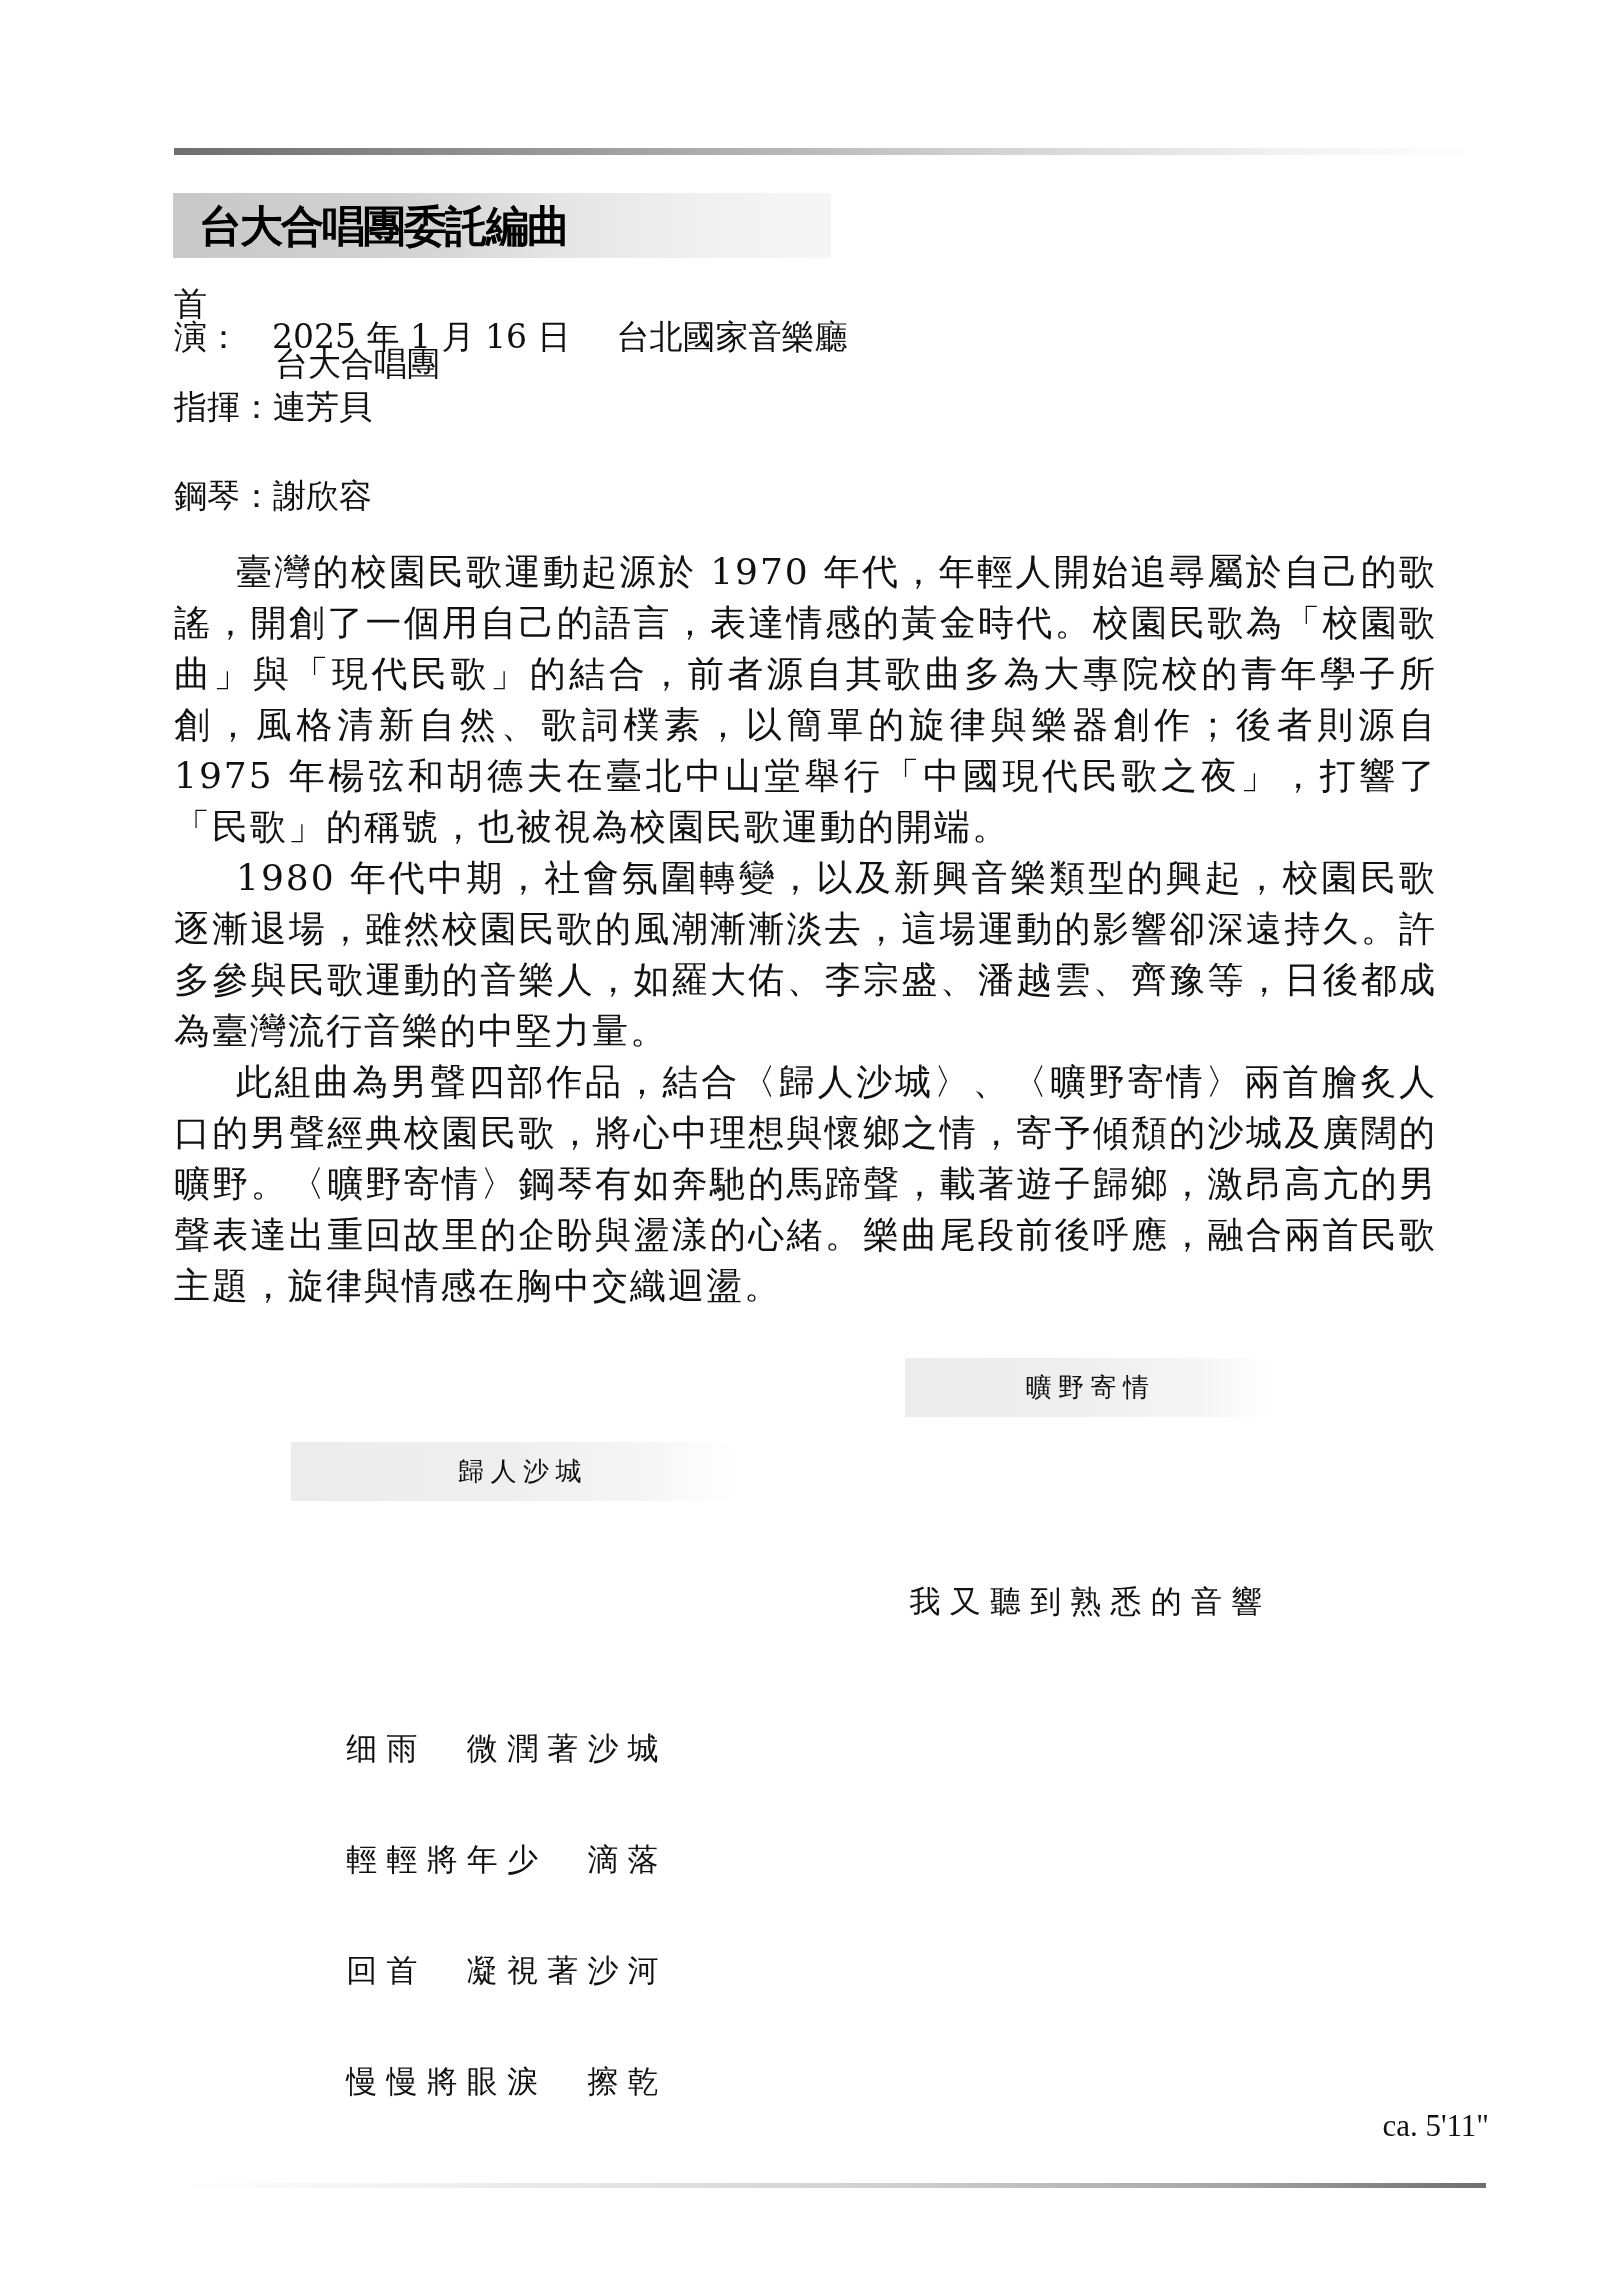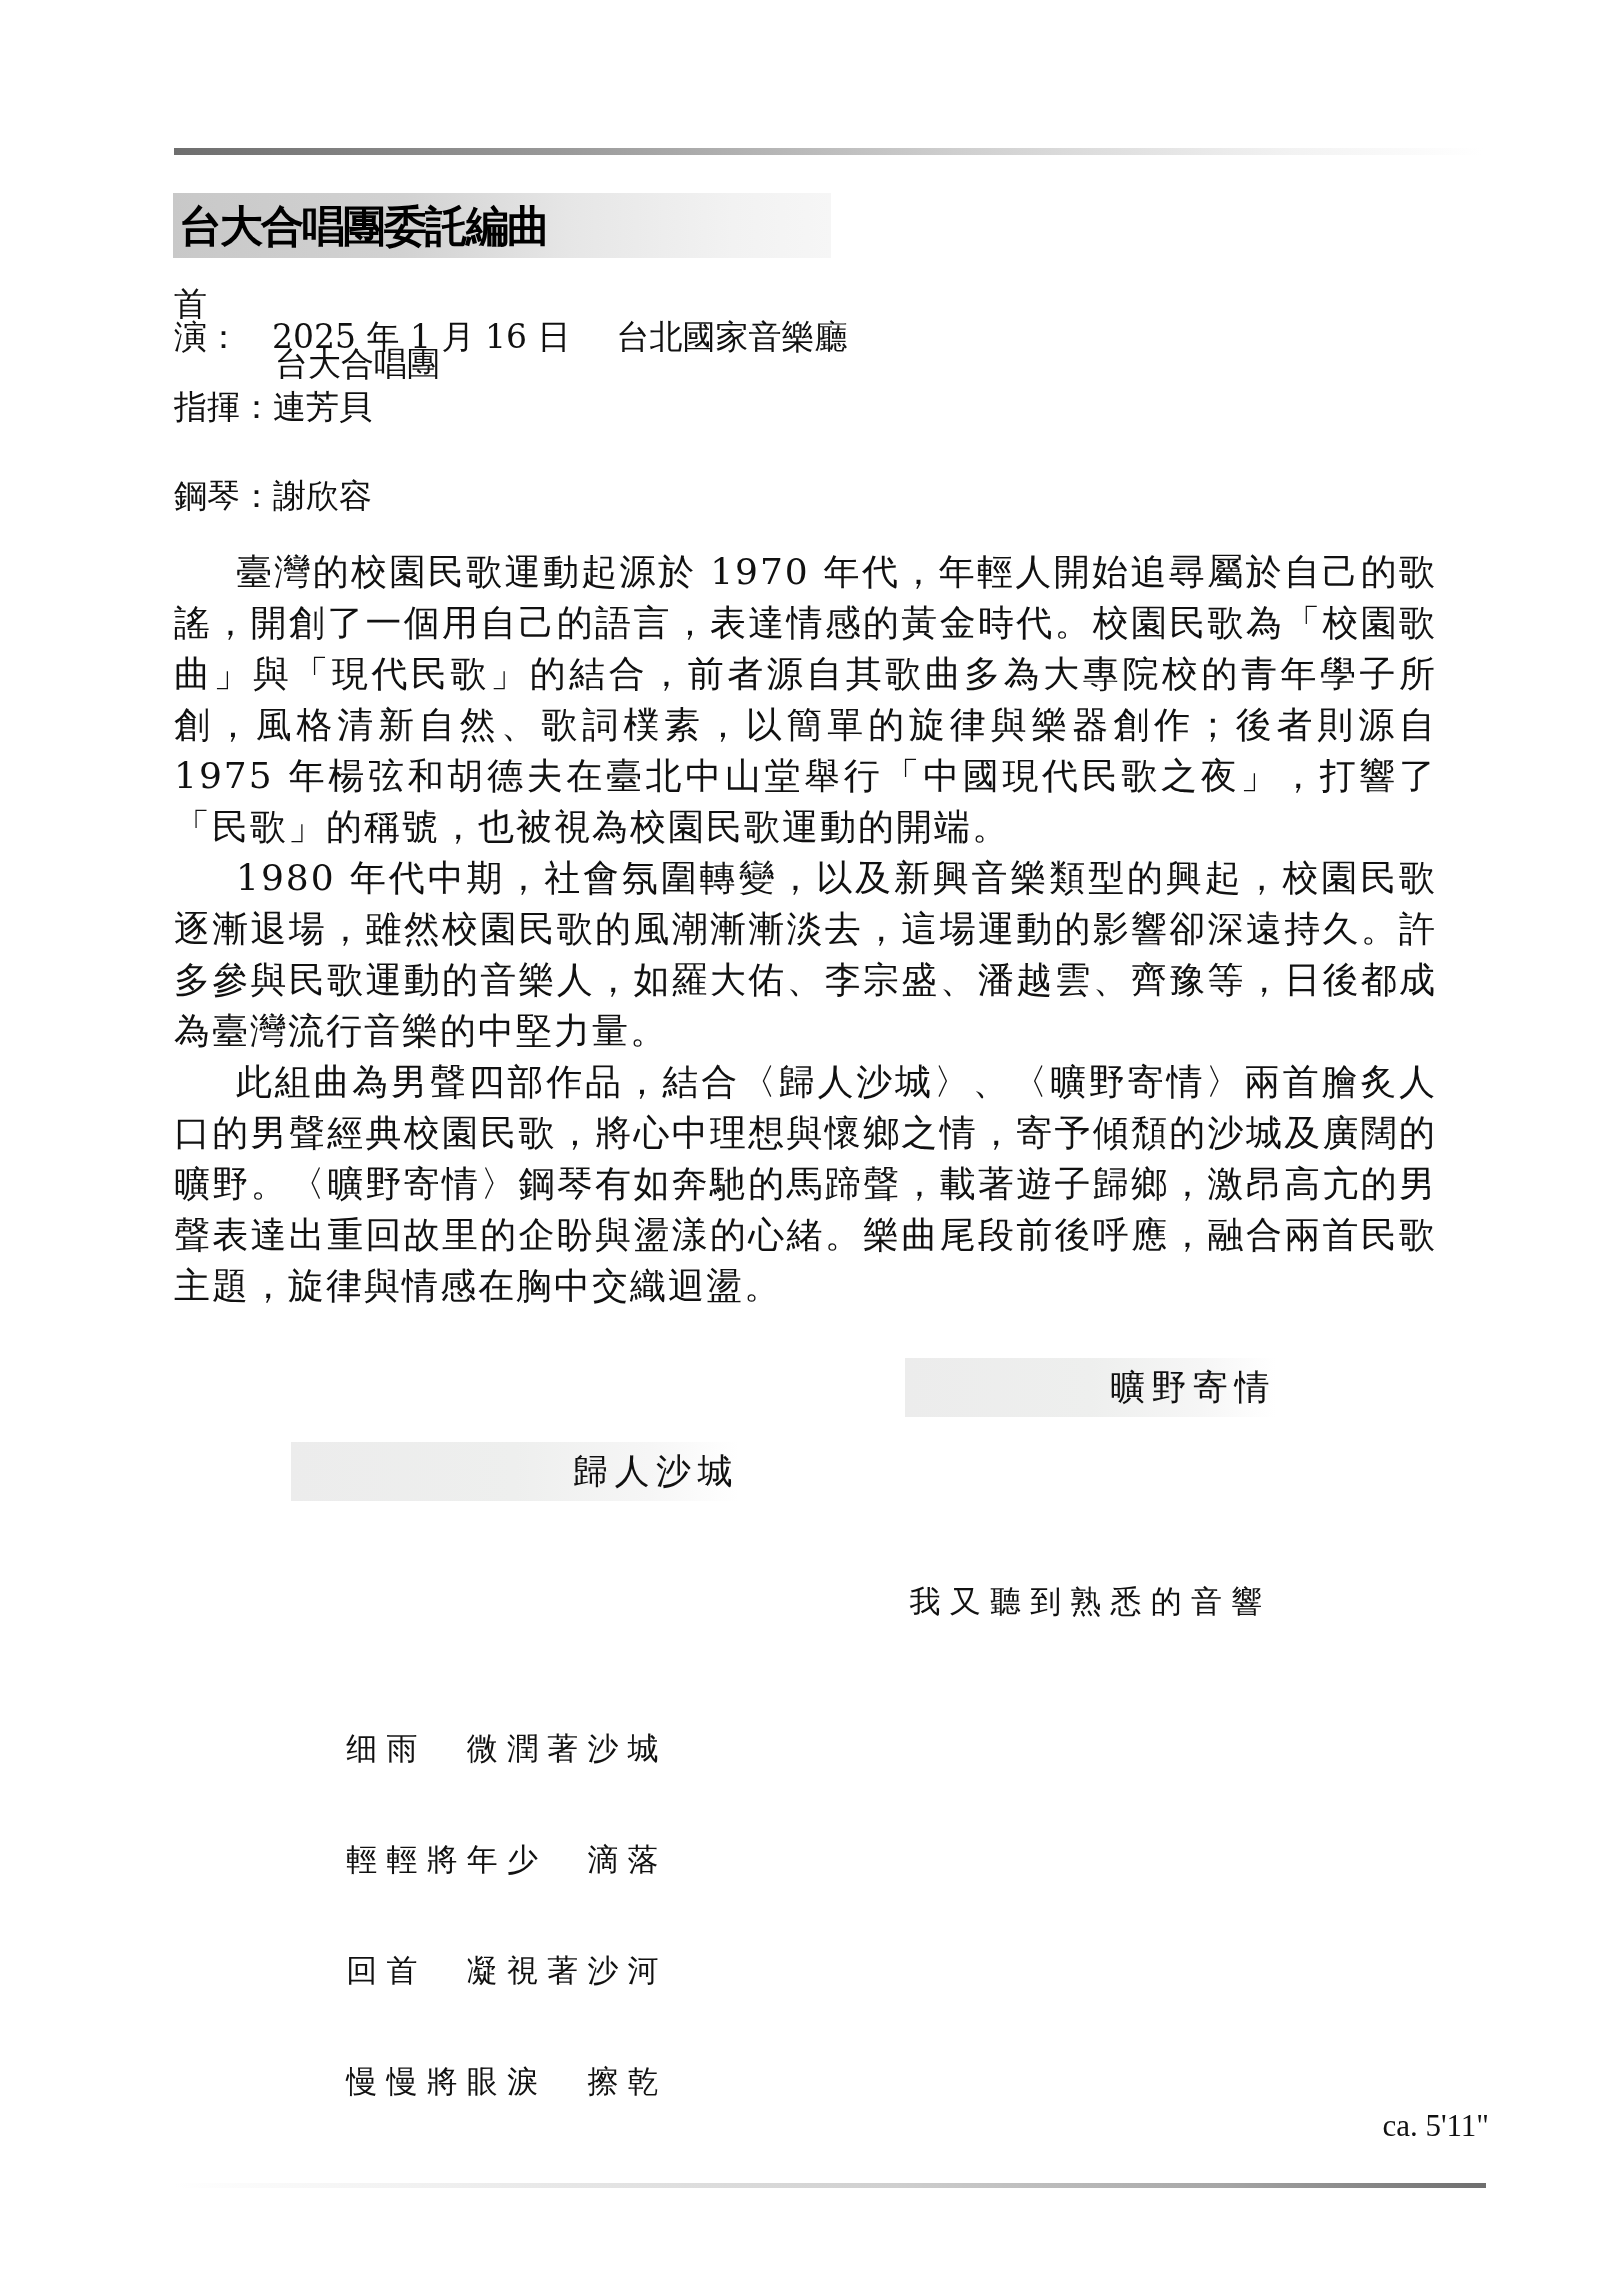--- a/index.html
+++ b/index.html
@@ -10,39 +10,39 @@
   }
   .top-rule {
     position: absolute; left: 174px; top: 148px; width: 1309px; height: 6.5px;
     background: linear-gradient(to right, #6e6e6e 0%, #9a9a9a 30%, #cfcfcf 60%, #f2f2f2 85%, #ffffff 100%);
   }
   .title-bar {
     position: absolute; left: 173px; top: 193px; width: 658px; height: 65px;
     background: linear-gradient(to right, #c8c8c8 0%, #d2d2d2 35%, #e6e6e6 60%, #f2f2f2 85%, #f6f6f6 100%);
   }
   .title-text {
-    position: absolute; left: 6px; top: 6.5px;
+    position: absolute; left: 26px; top: 6.5px;
     font-family: "DejaVu Serif", "Liberation Serif", serif;
     font-weight: bold; font-size: 43px; line-height: 52px; letter-spacing: -2px;
     color: #000;
   }
   .info { position: absolute; left: 174px; font-size: 33px; line-height: 33px; }
   .info .lbl { display: inline-block; width: 98px; }
   .body-text {
     position: absolute; left: 174px; top: 546px; width: 1263px;
     font-size: 36px; line-height: 51px; text-align: justify;
     letter-spacing: 2px;
   }
   .body-text p { margin: 0; text-indent: 62px; }
   .sec-bar {
     position: absolute; height: 59px;
     background: linear-gradient(to right, #ececec 0%, #eeefee 50%, #f6f6f6 80%, #ffffff 100%);
-    text-align: right;
+    text-align: center;
     font-family: "DejaVu Serif", "Liberation Serif", serif;
-    font-size: 35px; line-height: 59px; letter-spacing: 6.5px;
+    font-size: 26px; line-height: 59px; letter-spacing: 6.5px;
   }
   .lyrics {
     position: absolute; text-align: center;
     font-family: "DejaVu Serif", "Liberation Serif", serif;
     font-size: 31px; line-height: 37px; letter-spacing: 9.2px;
     white-space: pre;
   }
   .stanza { margin-bottom: 47px; }
   .stanza div { height: 37px; }
   .duration {

